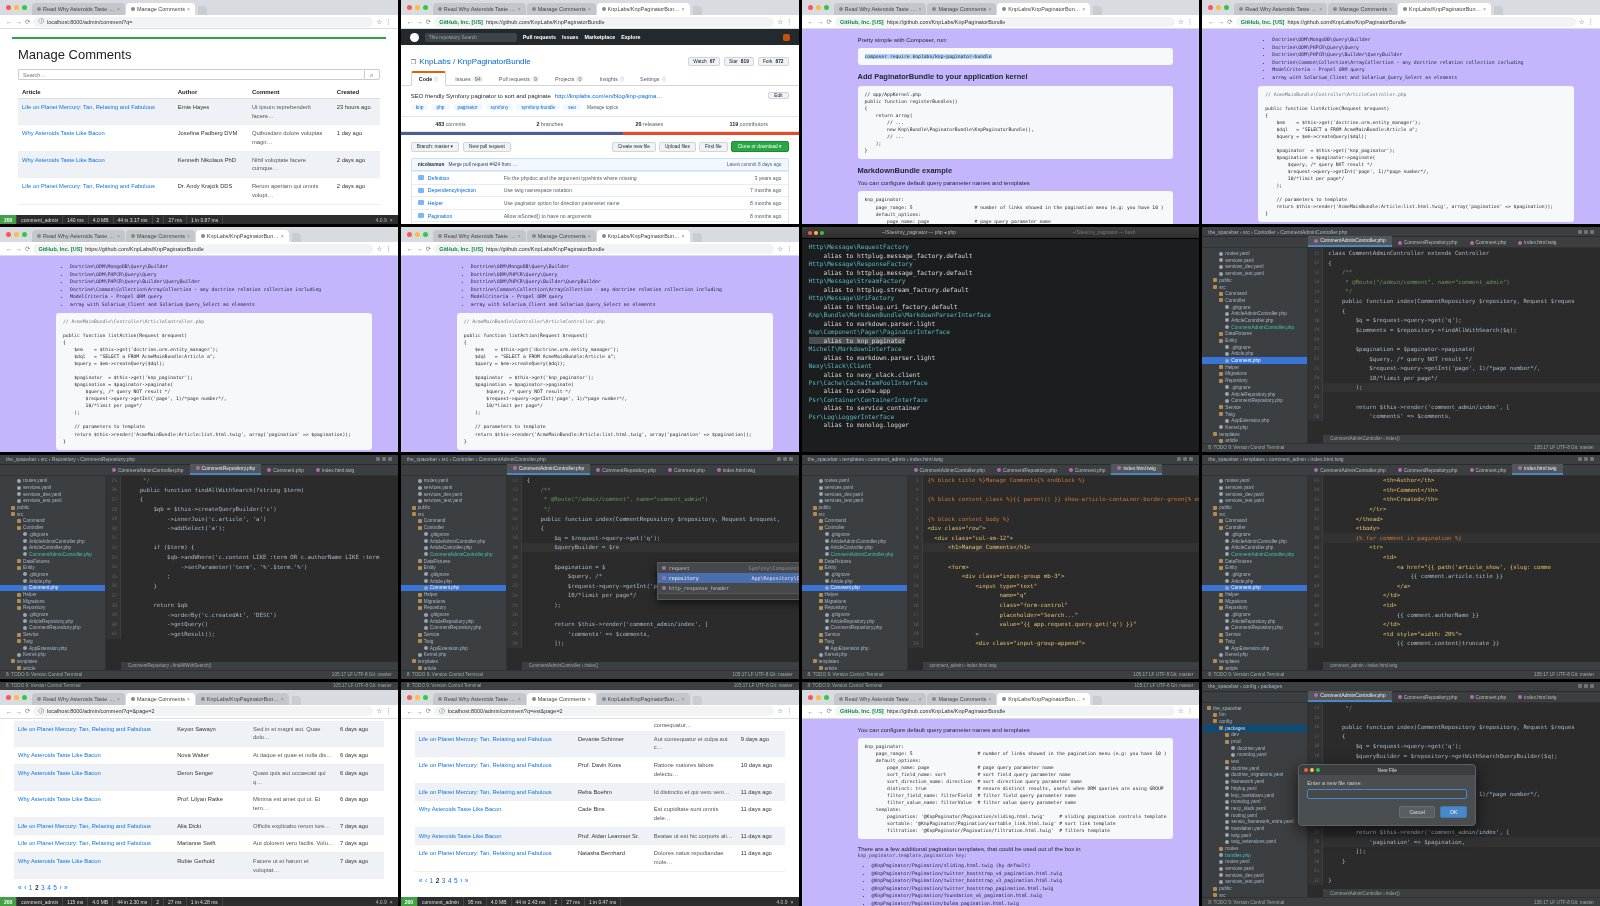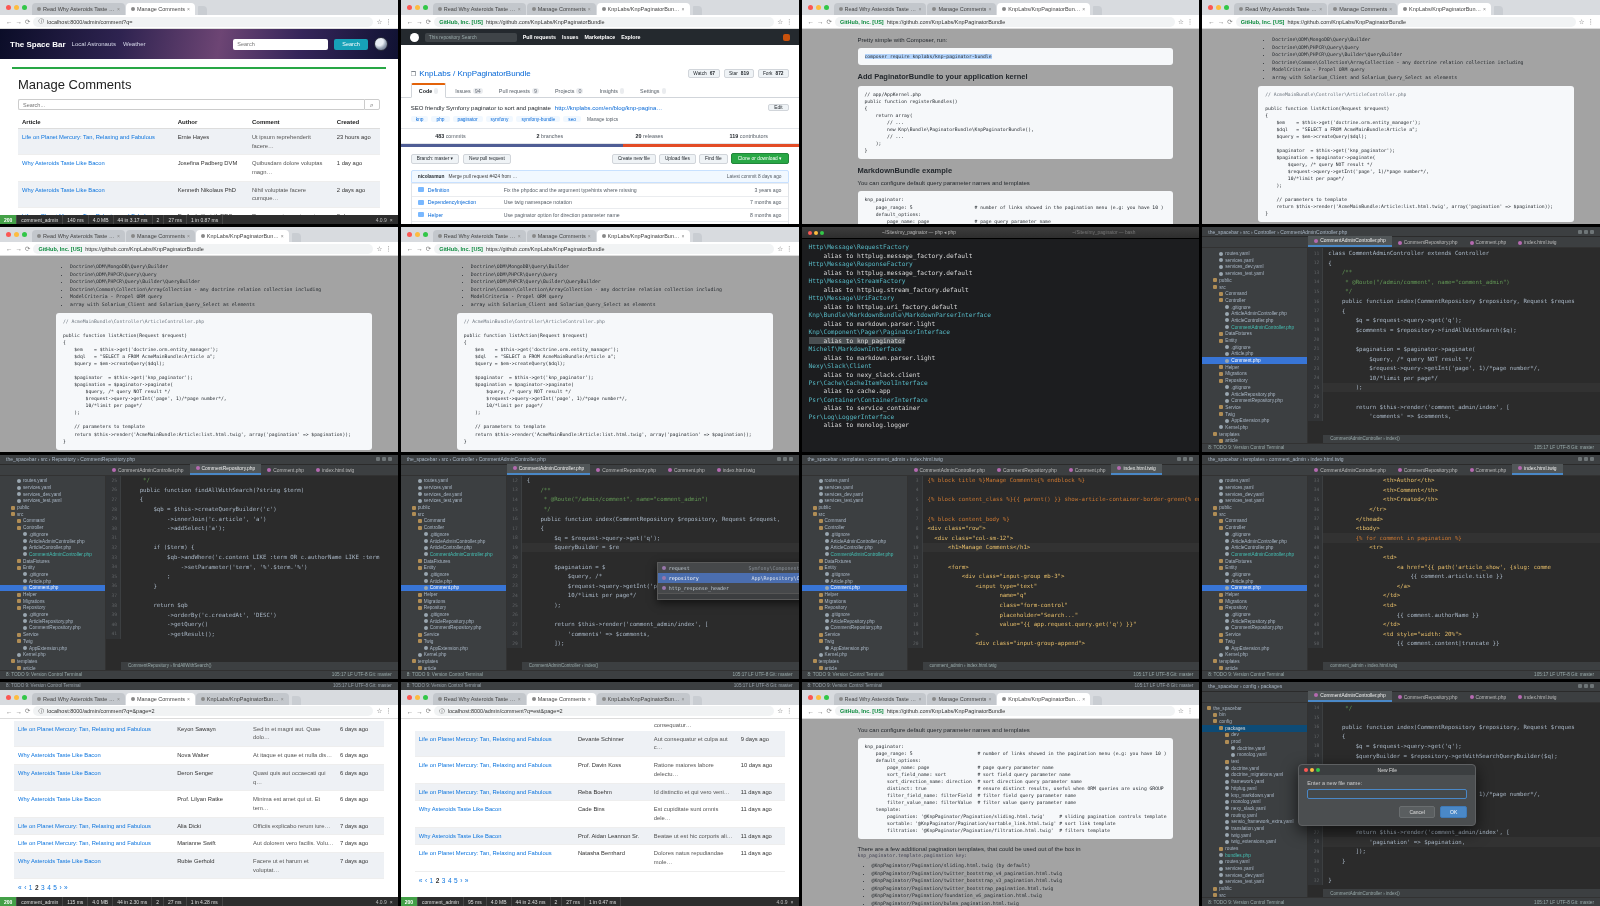--- a/index.html
+++ b/index.html
@@ -51,21 +51,21 @@
 .bgstrip{height:8px;background:#3c3f41;font-size:4.6px;color:#9aa4ad;display:flex;align-items:center;padding:0 6px}
 .bgstrip .right{margin-left:auto}
 
 .ghbar{height:16px;background:#24292e;display:flex;align-items:center;gap:6px;padding:0 9px}
 .ghlogo{width:9px;height:9px;border-radius:50%;background:#fff;flex:none}
 .ghsearch{width:92px;height:9px;background:#3f4448;border-radius:2px;font-size:4.8px;color:#9aa;display:flex;align-items:center;padding:0 4px;white-space:nowrap;overflow:hidden}
 .ghnav{display:flex;gap:6px}
 .ghnavl{color:#fff;font-size:5.3px;font-weight:bold;white-space:nowrap}
 .ghav{margin-left:auto;display:flex;gap:4px;align-items:center}
 .ghav i{width:7px;height:7px;border-radius:2px;background:#c9510c;display:block}
-.ghrepo{display:flex;align-items:center;padding:24px 10px 5px;gap:3px}
+.ghrepo{display:flex;align-items:center;padding:12px 10px 5px;gap:3px}
 .ghbook{color:#586069;font-size:6px}
 .ghrepon{font-size:8px;color:#0366d6}
 .ghbtns{margin-left:auto;display:flex;gap:4px}
 .ghbtn{border:1px solid #d1d5da;background:#eff3f6;font-size:4.8px;padding:1px 4px;border-radius:2px;color:#24292e;display:flex;gap:3px;align-items:center;white-space:nowrap}
 .ghbtn b{font-weight:bold}
 .ghtabs{display:flex;gap:2px;padding:0 10px;border-bottom:1px solid #d1d5da;font-size:5.4px;align-items:flex-end}
 .ghtab{padding:3px 7px;color:#586069;display:flex;gap:2px;white-space:nowrap}
 .ghtab.act{background:#fff;border:1px solid #d1d5da;border-top:2px solid #e36209;border-bottom:1px solid #fff;border-radius:2px 2px 0 0;color:#24292e;font-weight:bold;margin-bottom:-1px}
 .ghtab b{color:#69707a;background:#eaecef;border-radius:5px;padding:0 2px;font-weight:normal}
 .ghdesc{font-size:6px;color:#24292e;padding:6px 10px 3px;display:flex;gap:4px;align-items:center}
@@ -87,21 +87,21 @@
 .ghcommit{display:flex;gap:4px;background:#f1f8ff;border:1px solid #c8e1ff;margin:0 10px;padding:3px 6px;font-size:4.8px;color:#444;border-radius:2px 2px 0 0;align-items:center}
 .gha{font-weight:bold;color:#24292e}
 .ghcr{margin-left:auto;color:#586069}
 .ghfiles{margin:0 10px;border:1px solid #e1e4e8;border-top:none;font-size:5.2px;background:#fff}
 .ghf{display:flex;gap:4px;padding:2.8px 6px;border-top:1px solid #eaecef;align-items:center}
 .ghfi{width:6px;height:5px;background:#79b8ff;border-radius:1px;flex:none}
 .ghfn{color:#0366d6;width:72px;flex:none;overflow:hidden;white-space:nowrap}
 .ghfm{color:#586069;flex:1;overflow:hidden;white-space:nowrap;text-overflow:ellipsis;padding-right:4px}
 .ghfa{color:#586069;flex:none}
 
-.readme{background:#a3a3a3;height:196px;overflow:hidden;padding:8px 26px 0 56px;font-size:6px;color:#24292e}
+.readme{background:#c4b5fd;height:196px;overflow:hidden;padding:8px 26px 0 56px;font-size:6px;color:#24292e}
 .rp{margin-bottom:5px}
 .rcode{background:#f6f8fa;border-radius:3px;padding:5px 7px;margin-bottom:7px;font-family:"DejaVu Sans Mono",monospace;font-size:4.7px;line-height:1.5;white-space:pre;overflow:hidden;color:#24292e}
 .sel{background:#b3d4fc}
 .rh{font-size:7.5px;font-weight:bold;margin:7px 0 5px;color:#24292e}
 .rb{margin:0 0 6px 14px;font-family:"DejaVu Sans Mono",monospace;font-size:4.8px}
 .rb li{margin-bottom:2.5px;color:#24292e}
 .rmono{font-family:"DejaVu Sans Mono",monospace;font-size:4.8px;color:#445}
 
 .term{background:#1c1d1f}
 .termbar{height:12px;background:linear-gradient(#3d3d3d,#2d2d2d);display:flex;align-items:center;color:#b6b6b6;font-size:4.8px;gap:6px;padding:0 6px;border-bottom:1px solid #000}
@@ -190,30 +190,20 @@
     <div class="urlrow">
       <span class="navic">←</span>
       <span class="navic">→</span>
       <span class="navic">⟳</span>
       <span class="urlbox">
           <span>ⓘ</span>
           <span>localhost:8000/admin/comment?q=</span>
         </span>
       <span class="navic">☆</span>
       <span class="navic">⋮</span>
-    </div>
-    <div class="sbheader">
-      <span class="sbbrand">The Space Bar</span>
-      <span class="sbnav">
-          <span class="sbnavl">Local Astronauts</span>
-          <span class="sbnavl">Weather</span>
-        </span>
-      <input class="sbsearch" placeholder="Search" style="">
-      <button class="sbbtn">Search</button>
-      <span class="avatar"></span>
     </div>
     <div class="mcwrap">
       <div class="mctitle">Manage Comments</div>
       <div class="mcsearch">
         <input placeholder="Search..." style="">
         <button>⌕</button>
       </div>
       <div class="mchead">
           <span>Article</span>
           <span>Author</span>

